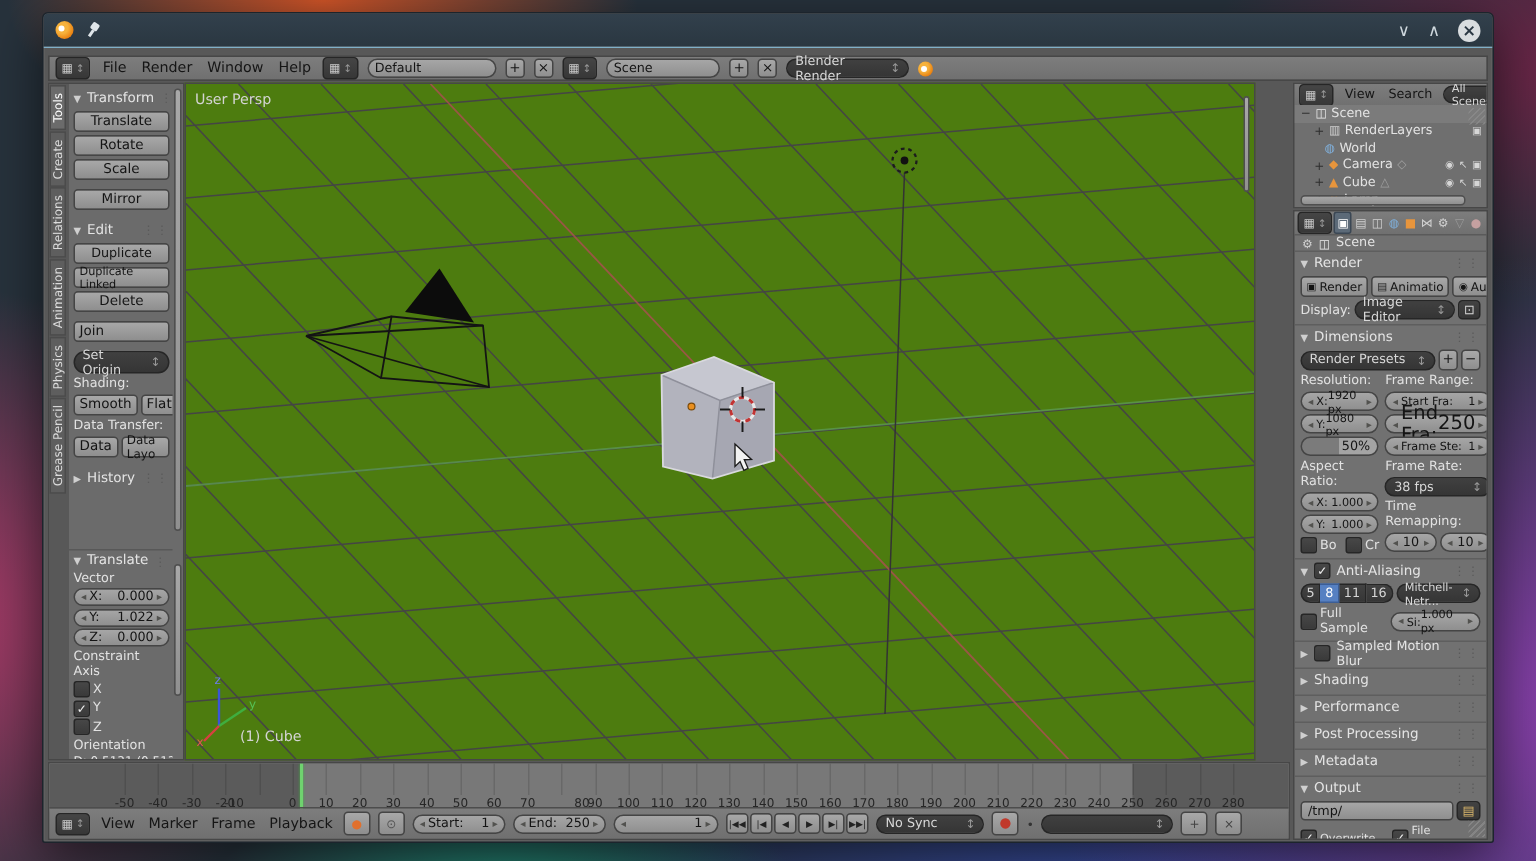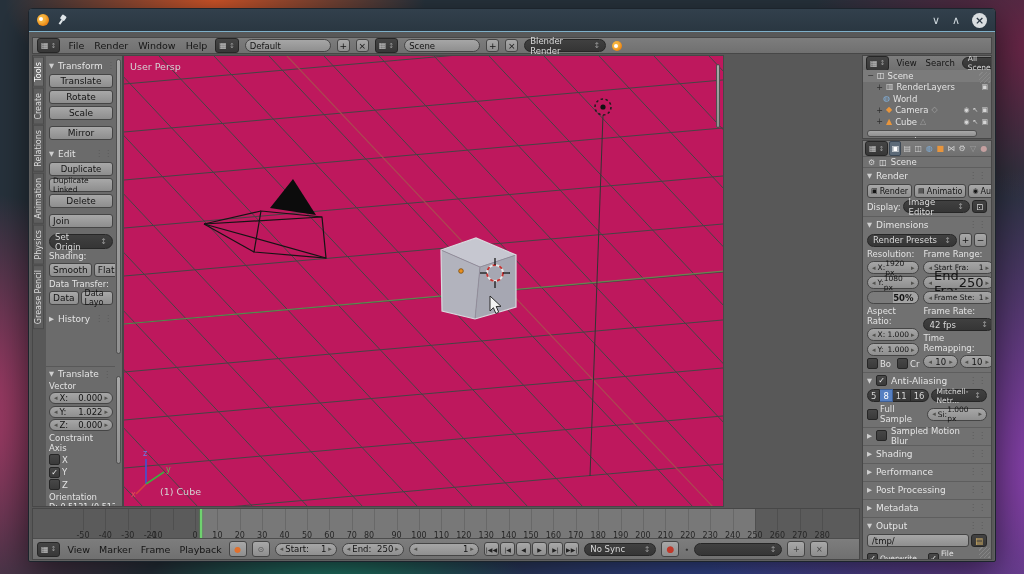--- a/index.html
+++ b/index.html
@@ -60,21 +60,21 @@
   
   #toolshelf{left:2px;top:23px;width:91px;height:452px;background:#6b6b6b;}
   .vtabs{position:absolute;left:0;top:0;bottom:0;width:13px;background:#585858;display:flex;flex-direction:column;gap:1px;padding-top:1px;}
   .vtab{writing-mode:vertical-rl;transform:rotate(180deg);font-size:8px;color:#dcdcdc;background:#5e5e5e;border:1px solid #4b4b4b;padding:4px 0;width:11px;display:flex;align-items:center;justify-content:center;box-sizing:border-box;}
   .vtab.active{background:#6b6b6b;color:#fff;}
   .shelf{position:absolute;left:13px;right:7px;top:0;height:312px;padding:3px 2px 0 3px;display:flex;flex-direction:column;gap:2px;overflow:hidden;}
   .tsbtn{height:14px;}
   .oppanel{position:absolute;left:13px;right:7px;bottom:0;height:137px;border-top:1px solid #585858;padding:2px 2px 0 3px;display:flex;flex-direction:column;gap:1.5px;overflow:hidden;}
   .status{font-size:8px;color:#e6e6e6;white-space:nowrap;}
   
-  #viewport{left:93px;top:23px;width:601px;height:452px;background:#be185d;overflow:hidden;}
+  #viewport{left:93px;top:23px;width:714px;height:452px;background:#4d7c0f;overflow:hidden;}
   .vptext{position:absolute;font-size:9.5px;color:#d4d4d4;}
   
   #outliner{left:832px;top:23px;width:130px;height:84px;background:#6f6f6f;overflow:hidden;}
   #outliner .hdr{height:14px;padding:0 3px;gap:5px;}
   .otree{position:relative;font-size:8.5px;color:#e3e3e3;}
   .orow{display:flex;align-items:center;gap:3px;height:11.5px;padding-left:4px;}
   .orow .tgl{width:7px;color:#2e2e2e;font-size:8px;text-align:center;}
   .oic{font-size:8px;line-height:8px;}
   .oright{margin-left:auto;display:flex;gap:3px;padding-right:3px;color:#d6d6d6;font-size:7px;}
   .hscroll{position:absolute;left:4px;bottom:1px;width:108px;height:5px;background:linear-gradient(#a8a8a8,#909090);border:1px solid #4f4f4f;border-radius:3px;}
@@ -451,21 +451,21 @@
             <div class="col">
               <span class="lbl">Resolution:</span>
               <div class="fieldL sf" style="font-size:7.5px;">
                   <span class="fl">X:</span>
                   <span class="fv">1920 px</span>
                 </div>
               <div class="fieldL sf" style="font-size:7.5px;">
                   <span class="fl">Y:</span>
                   <span class="fv">1080 px</span>
                 </div>
-              <div class="slider" style="background:linear-gradient(90deg,#7b7b7b 0 50%,#a4a4a4 50%);font-weight:bold;">
+              <div class="slider" style="background:linear-gradient(90deg,#7b7b7b 0 50%,#a4a4a4 50%);">
                   <span class="fv">50%</span>
                 </div>
               <span class="lbl">Aspect Ratio:</span>
               <div class="fieldL sf" style="font-size:7.5px;">
                   <span class="fl">X:</span>
                   <span class="fv">1.000</span>
                 </div>
               <div class="fieldL sf" style="font-size:7.5px;">
                   <span class="fl">Y:</span>
                   <span class="fv">1.000</span>
@@ -486,21 +486,21 @@
               <div class="fieldL sf" style="font-size:13px;">
                   <span class="fl">End Fra:</span>
                   <span class="fv">250</span>
                 </div>
               <div class="fieldL sf" style="font-size:7.5px;">
                   <span class="fl">Frame Ste:</span>
                   <span class="fv">1</span>
                 </div>
               <span class="lbl">Frame Rate:</span>
               <div class="dd">
-                  <span>42 fps</span>
+                  <span>38 fps</span>
                 </div>
               <span class="lbl">Time Remapping:</span>
               <div class="row">
                 <div class="fieldL sf" style="flex:1;">
                     <span class="fv" style="margin:0 auto;">10</span>
                   </div>
                 <div class="fieldL sf" style="flex:1;">
                     <span class="fv" style="margin:0 auto;">10</span>
                   </div>
               </div>
@@ -621,21 +621,21 @@
               <span class="tick" style="left: 229.2px;">30</span>
               <i class="tickline" style="left: 251.6px;"></i>
               <span class="tick" style="left: 251.6px;">40</span>
               <i class="tickline" style="left: 274px;"></i>
               <span class="tick" style="left: 274px;">50</span>
               <i class="tickline" style="left: 296.4px;"></i>
               <span class="tick" style="left: 296.4px;">60</span>
               <i class="tickline" style="left: 318.8px;"></i>
               <span class="tick" style="left: 318.8px;">70</span>
               <i class="tickline" style="left: 341.2px;"></i>
-              <span class="tick" style="left: 336px;">80</span>
+              <span class="tick" style="left: 355px;">80</span>
               <i class="tickline" style="left: 363.6px;"></i>
               <span class="tick" style="left: 363.6px;">90</span>
               <i class="tickline" style="left: 386px;"></i>
               <span class="tick" style="left: 386px;">100</span>
               <i class="tickline" style="left: 408.4px;"></i>
               <span class="tick" style="left: 408.4px;">110</span>
               <i class="tickline" style="left: 430.8px;"></i>
               <span class="tick" style="left: 430.8px;">120</span>
               <i class="tickline" style="left: 453.2px;"></i>
               <span class="tick" style="left: 453.2px;">130</span>

